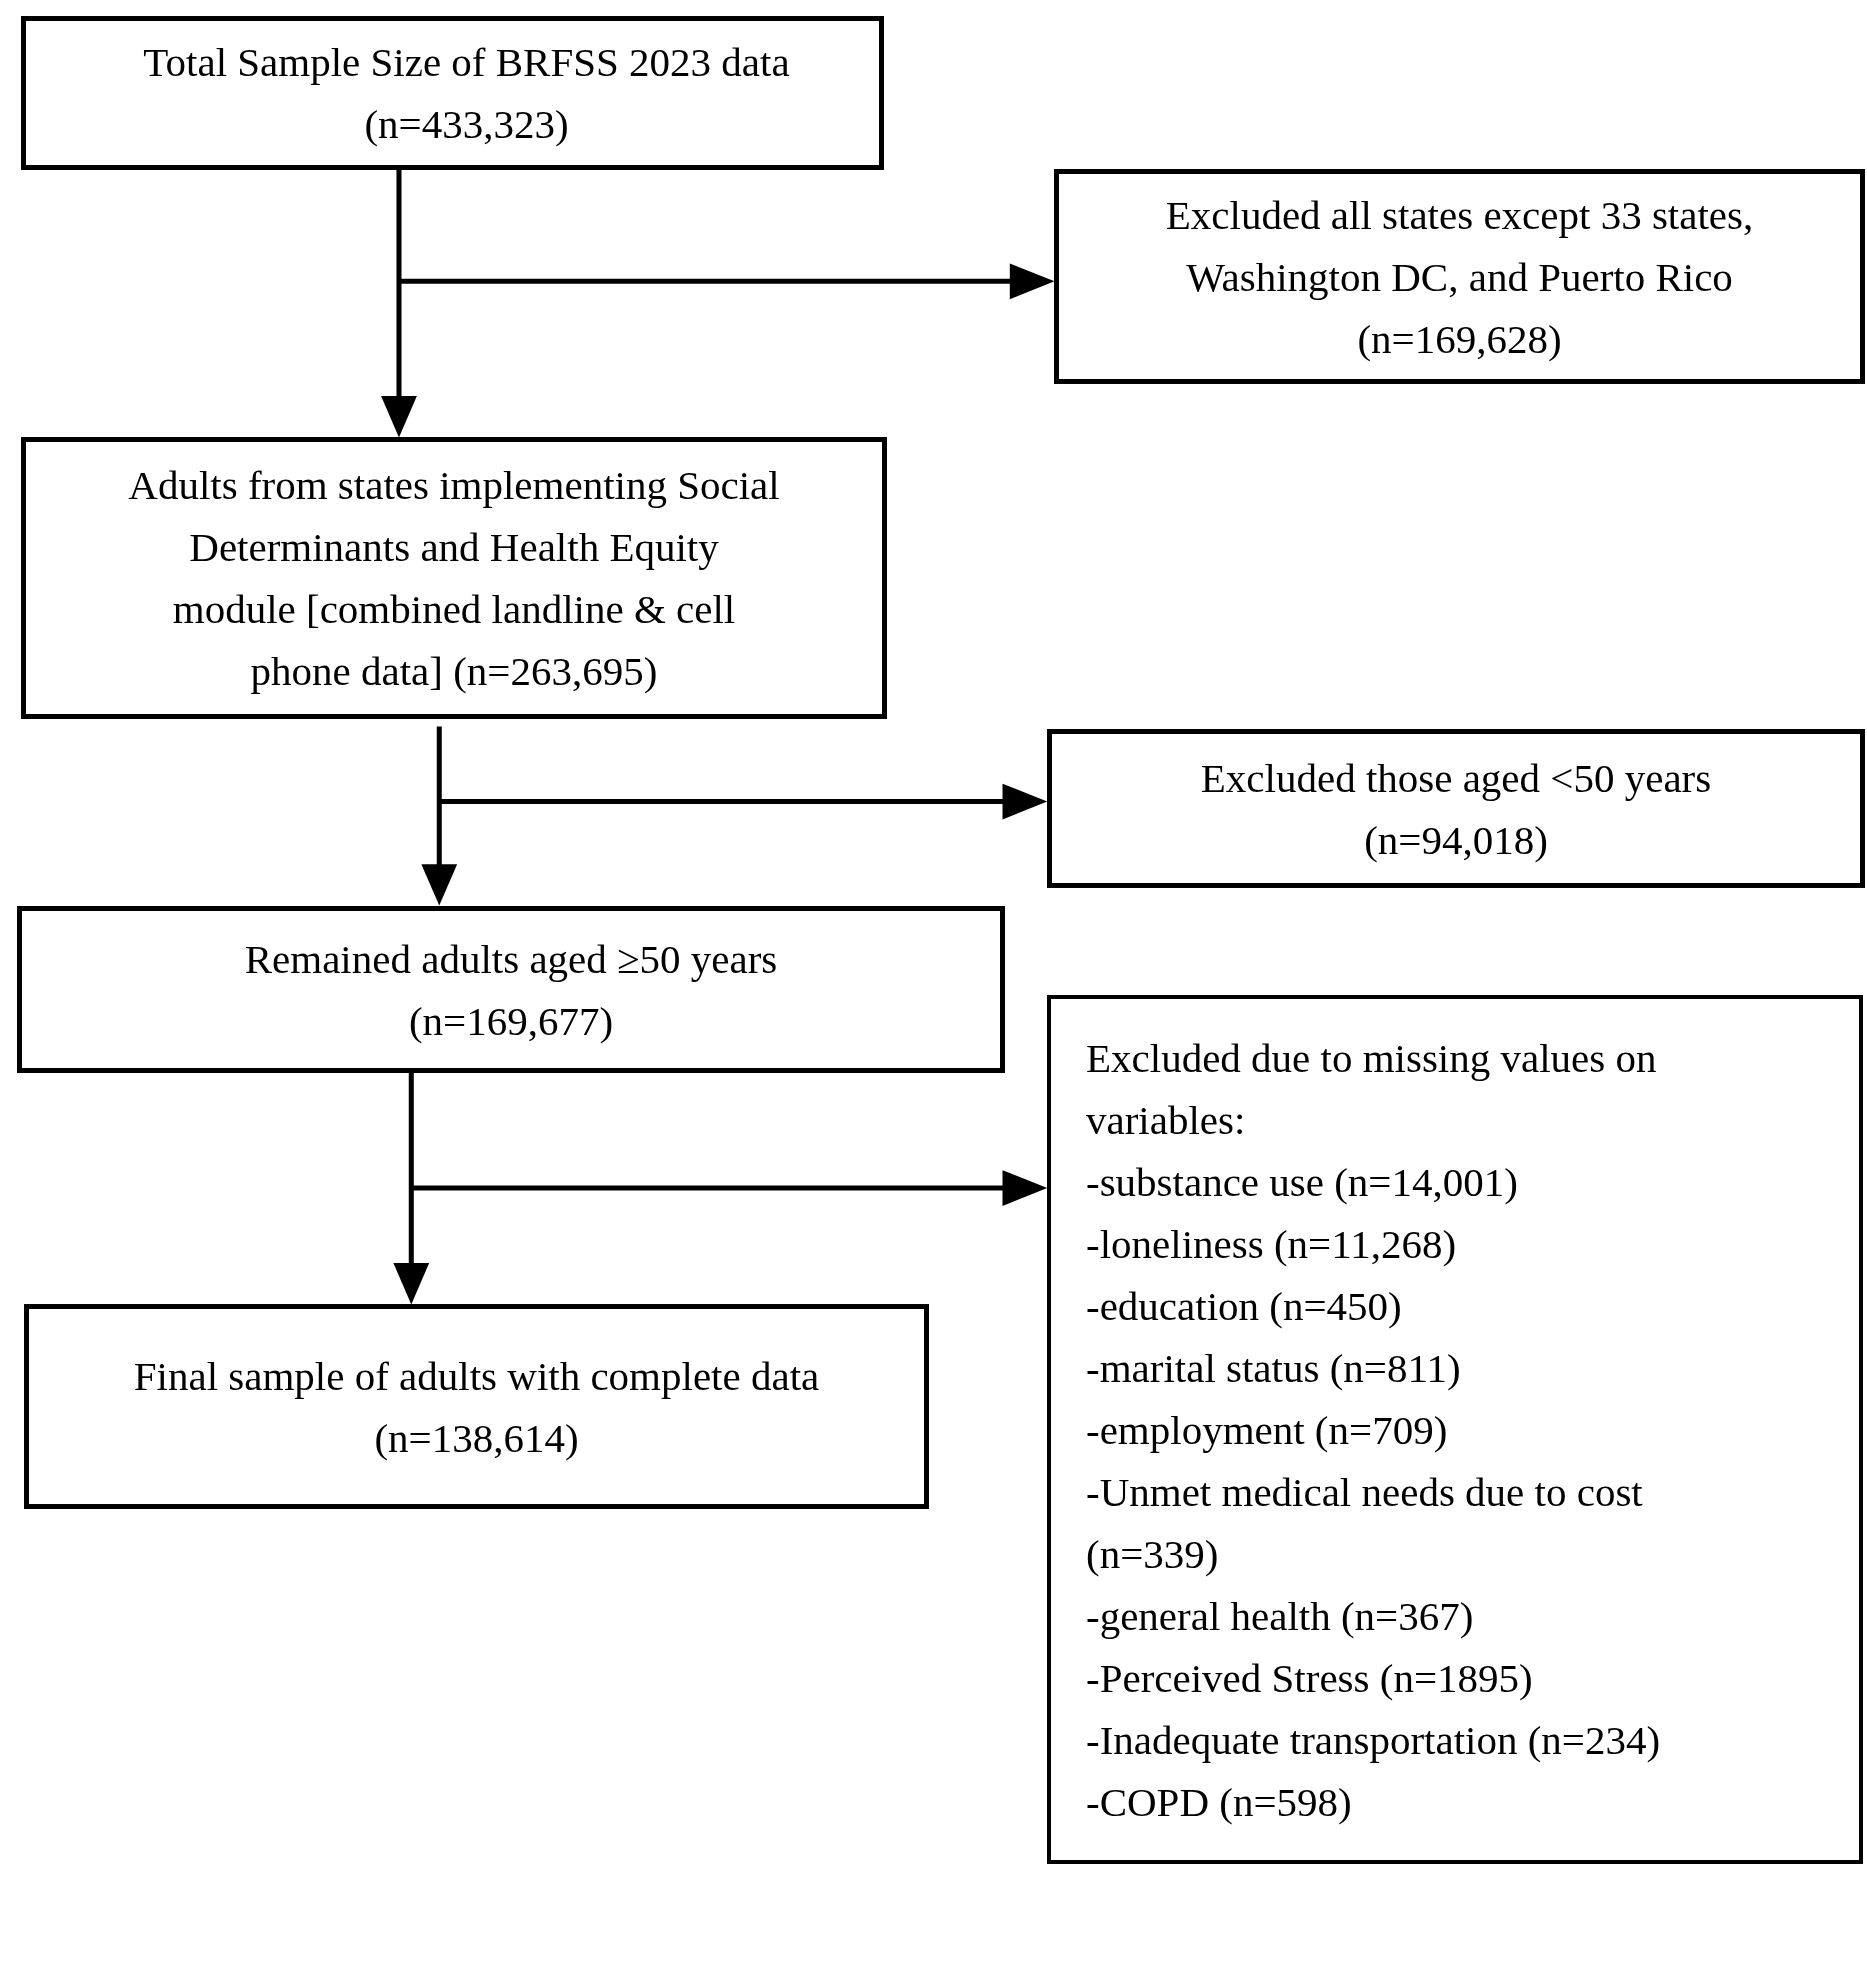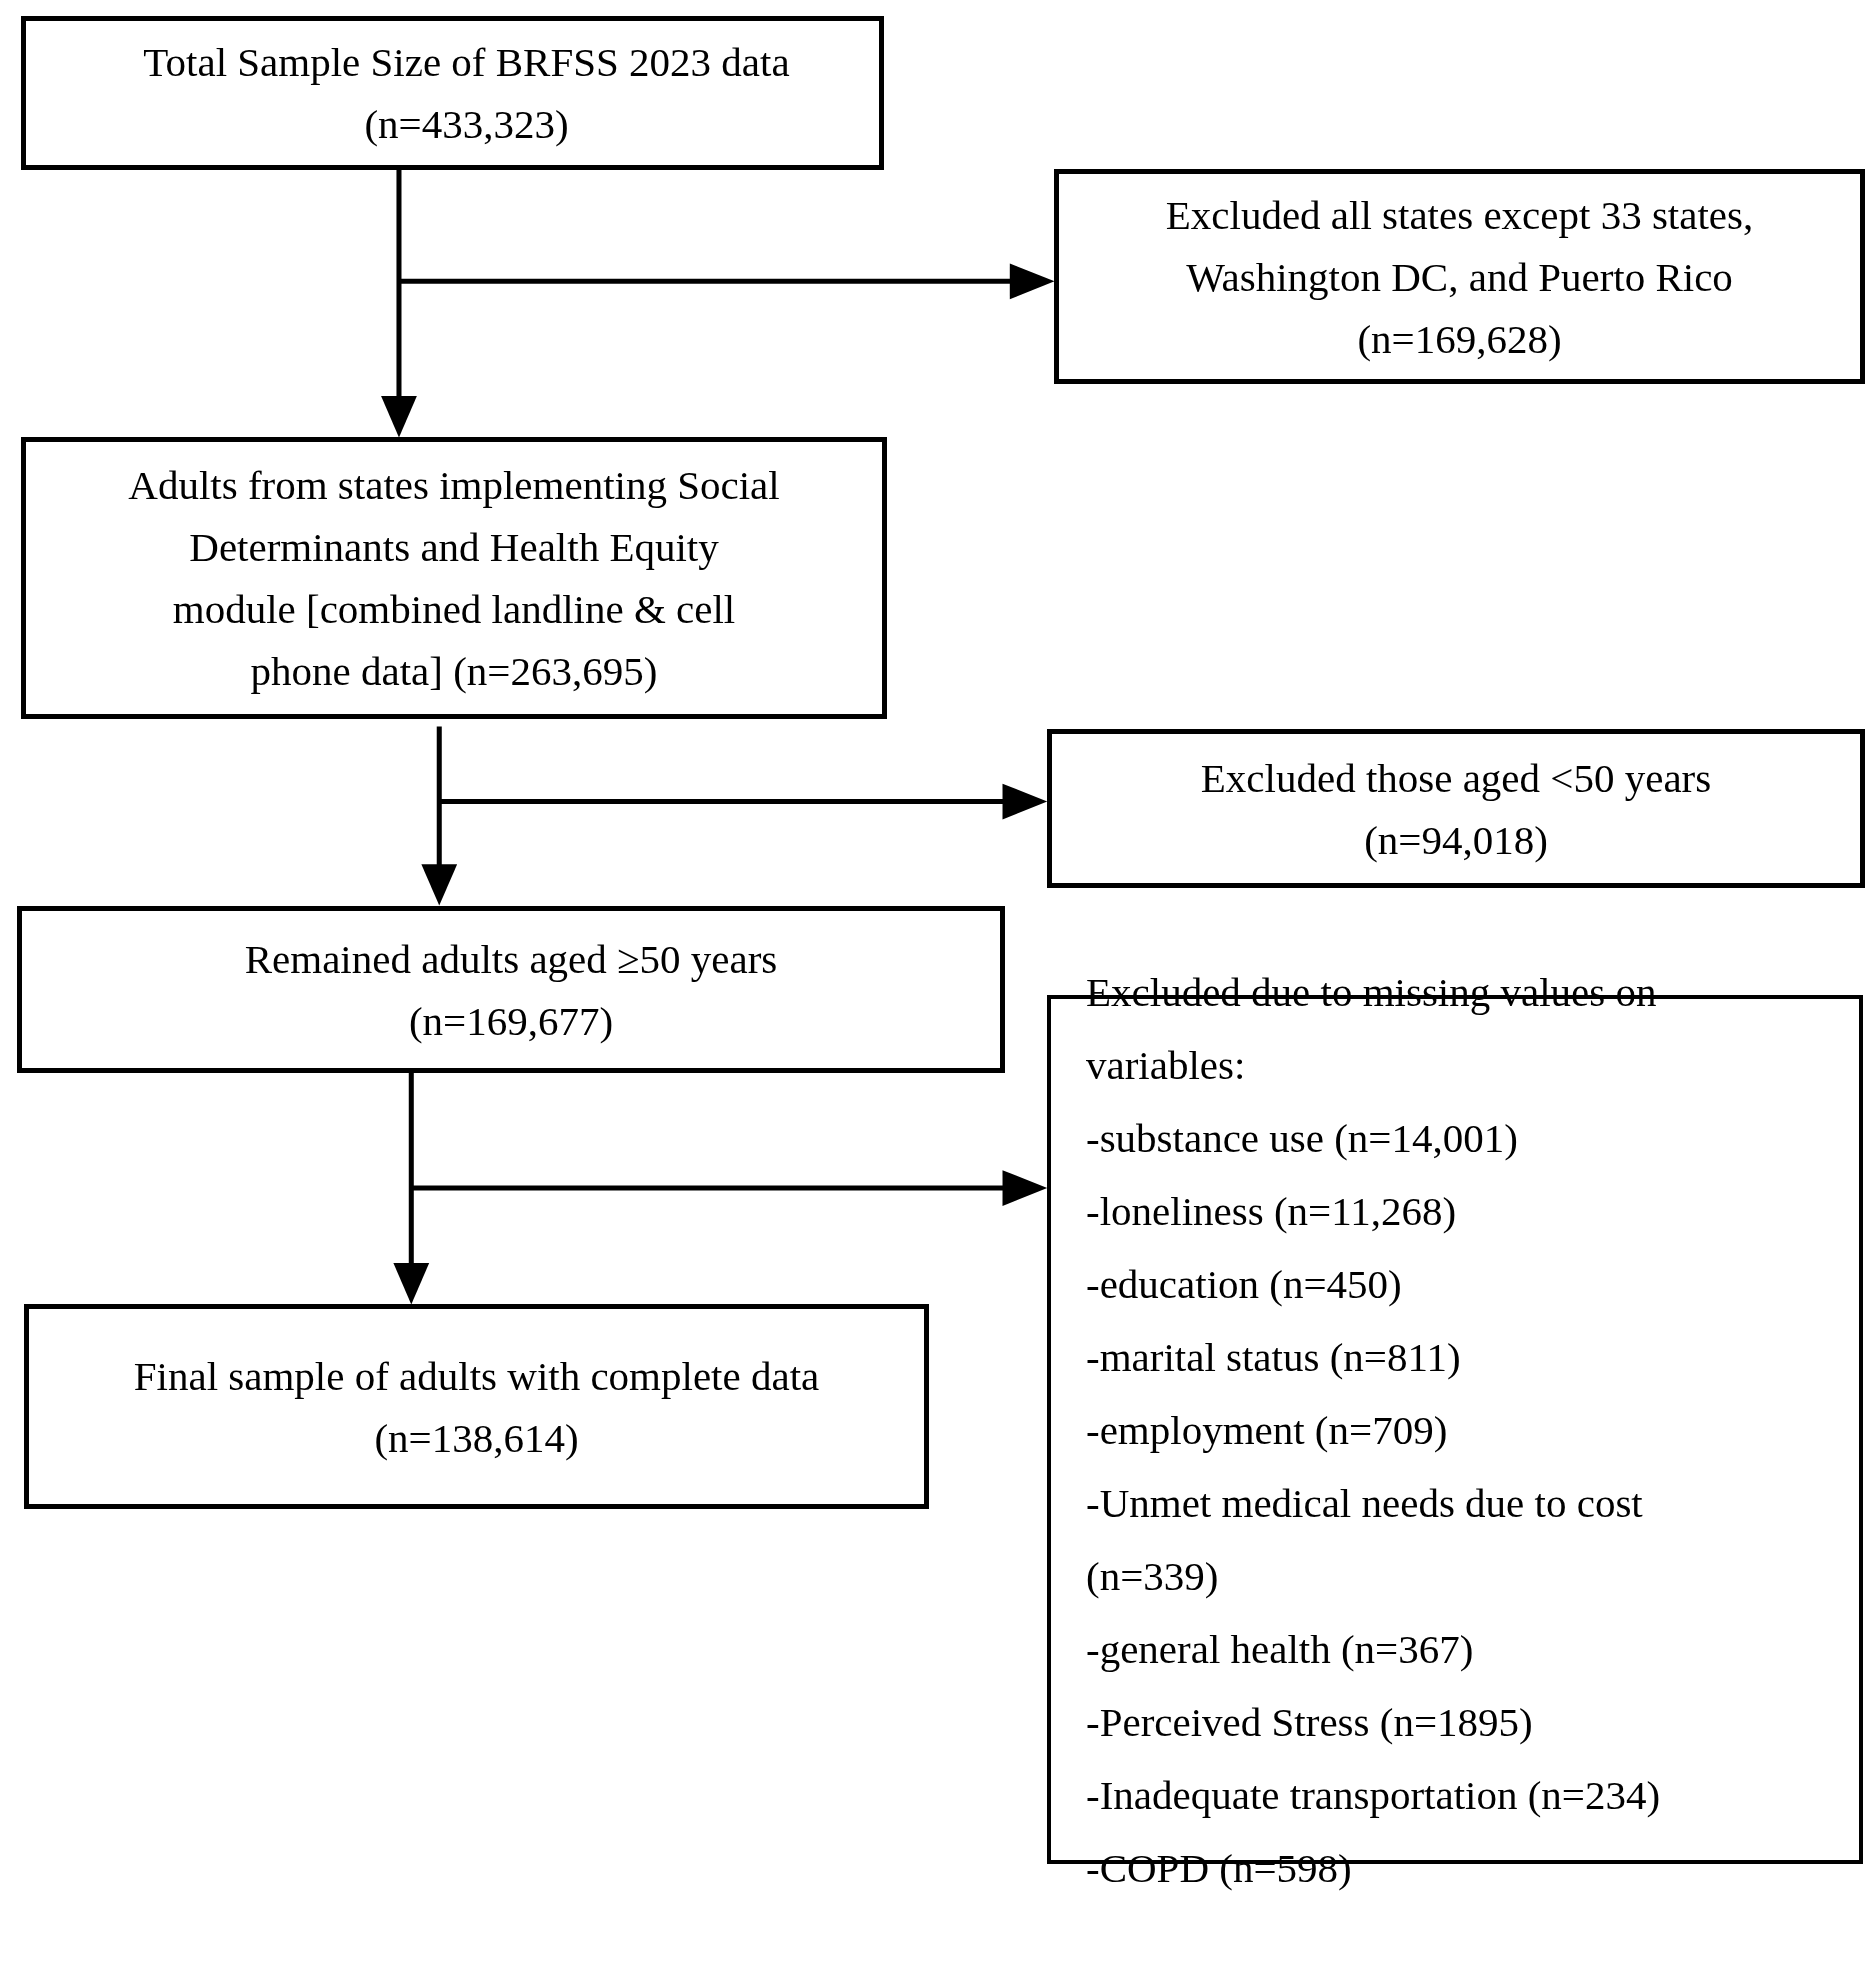--- a/index.html
+++ b/index.html
@@ -85,21 +85,21 @@
   <div class="box" style="left:1047px; top:729px; width:818px; height:159px;">
     <div class="tline">Excluded those aged &lt;50 years</div>
     <div class="tline">(n=94,018)</div>
   </div>
 
   <div class="box" style="left:17px; top:906px; width:988px; height:167px;">
     <div class="tline">Remained adults aged ≥50 years</div>
     <div class="tline">(n=169,677)</div>
   </div>
 
-  <div class="box left-align" style="left:1047px; top:995px; width:816px; height:869px;gap:11px;">
+  <div class="box left-align" style="left:1047px; top:995px; width:816px; height:869px;">
     <div class="tline">Excluded due to missing values on</div>
     <div class="tline">variables:</div>
     <div class="tline">-substance use (n=14,001)</div>
     <div class="tline">-loneliness (n=11,268)</div>
     <div class="tline">-education (n=450)</div>
     <div class="tline">-marital status (n=811)</div>
     <div class="tline">-employment (n=709)</div>
     <div class="tline">-Unmet medical needs due to cost</div>
     <div class="tline">(n=339)</div>
     <div class="tline">-general health (n=367)</div>

